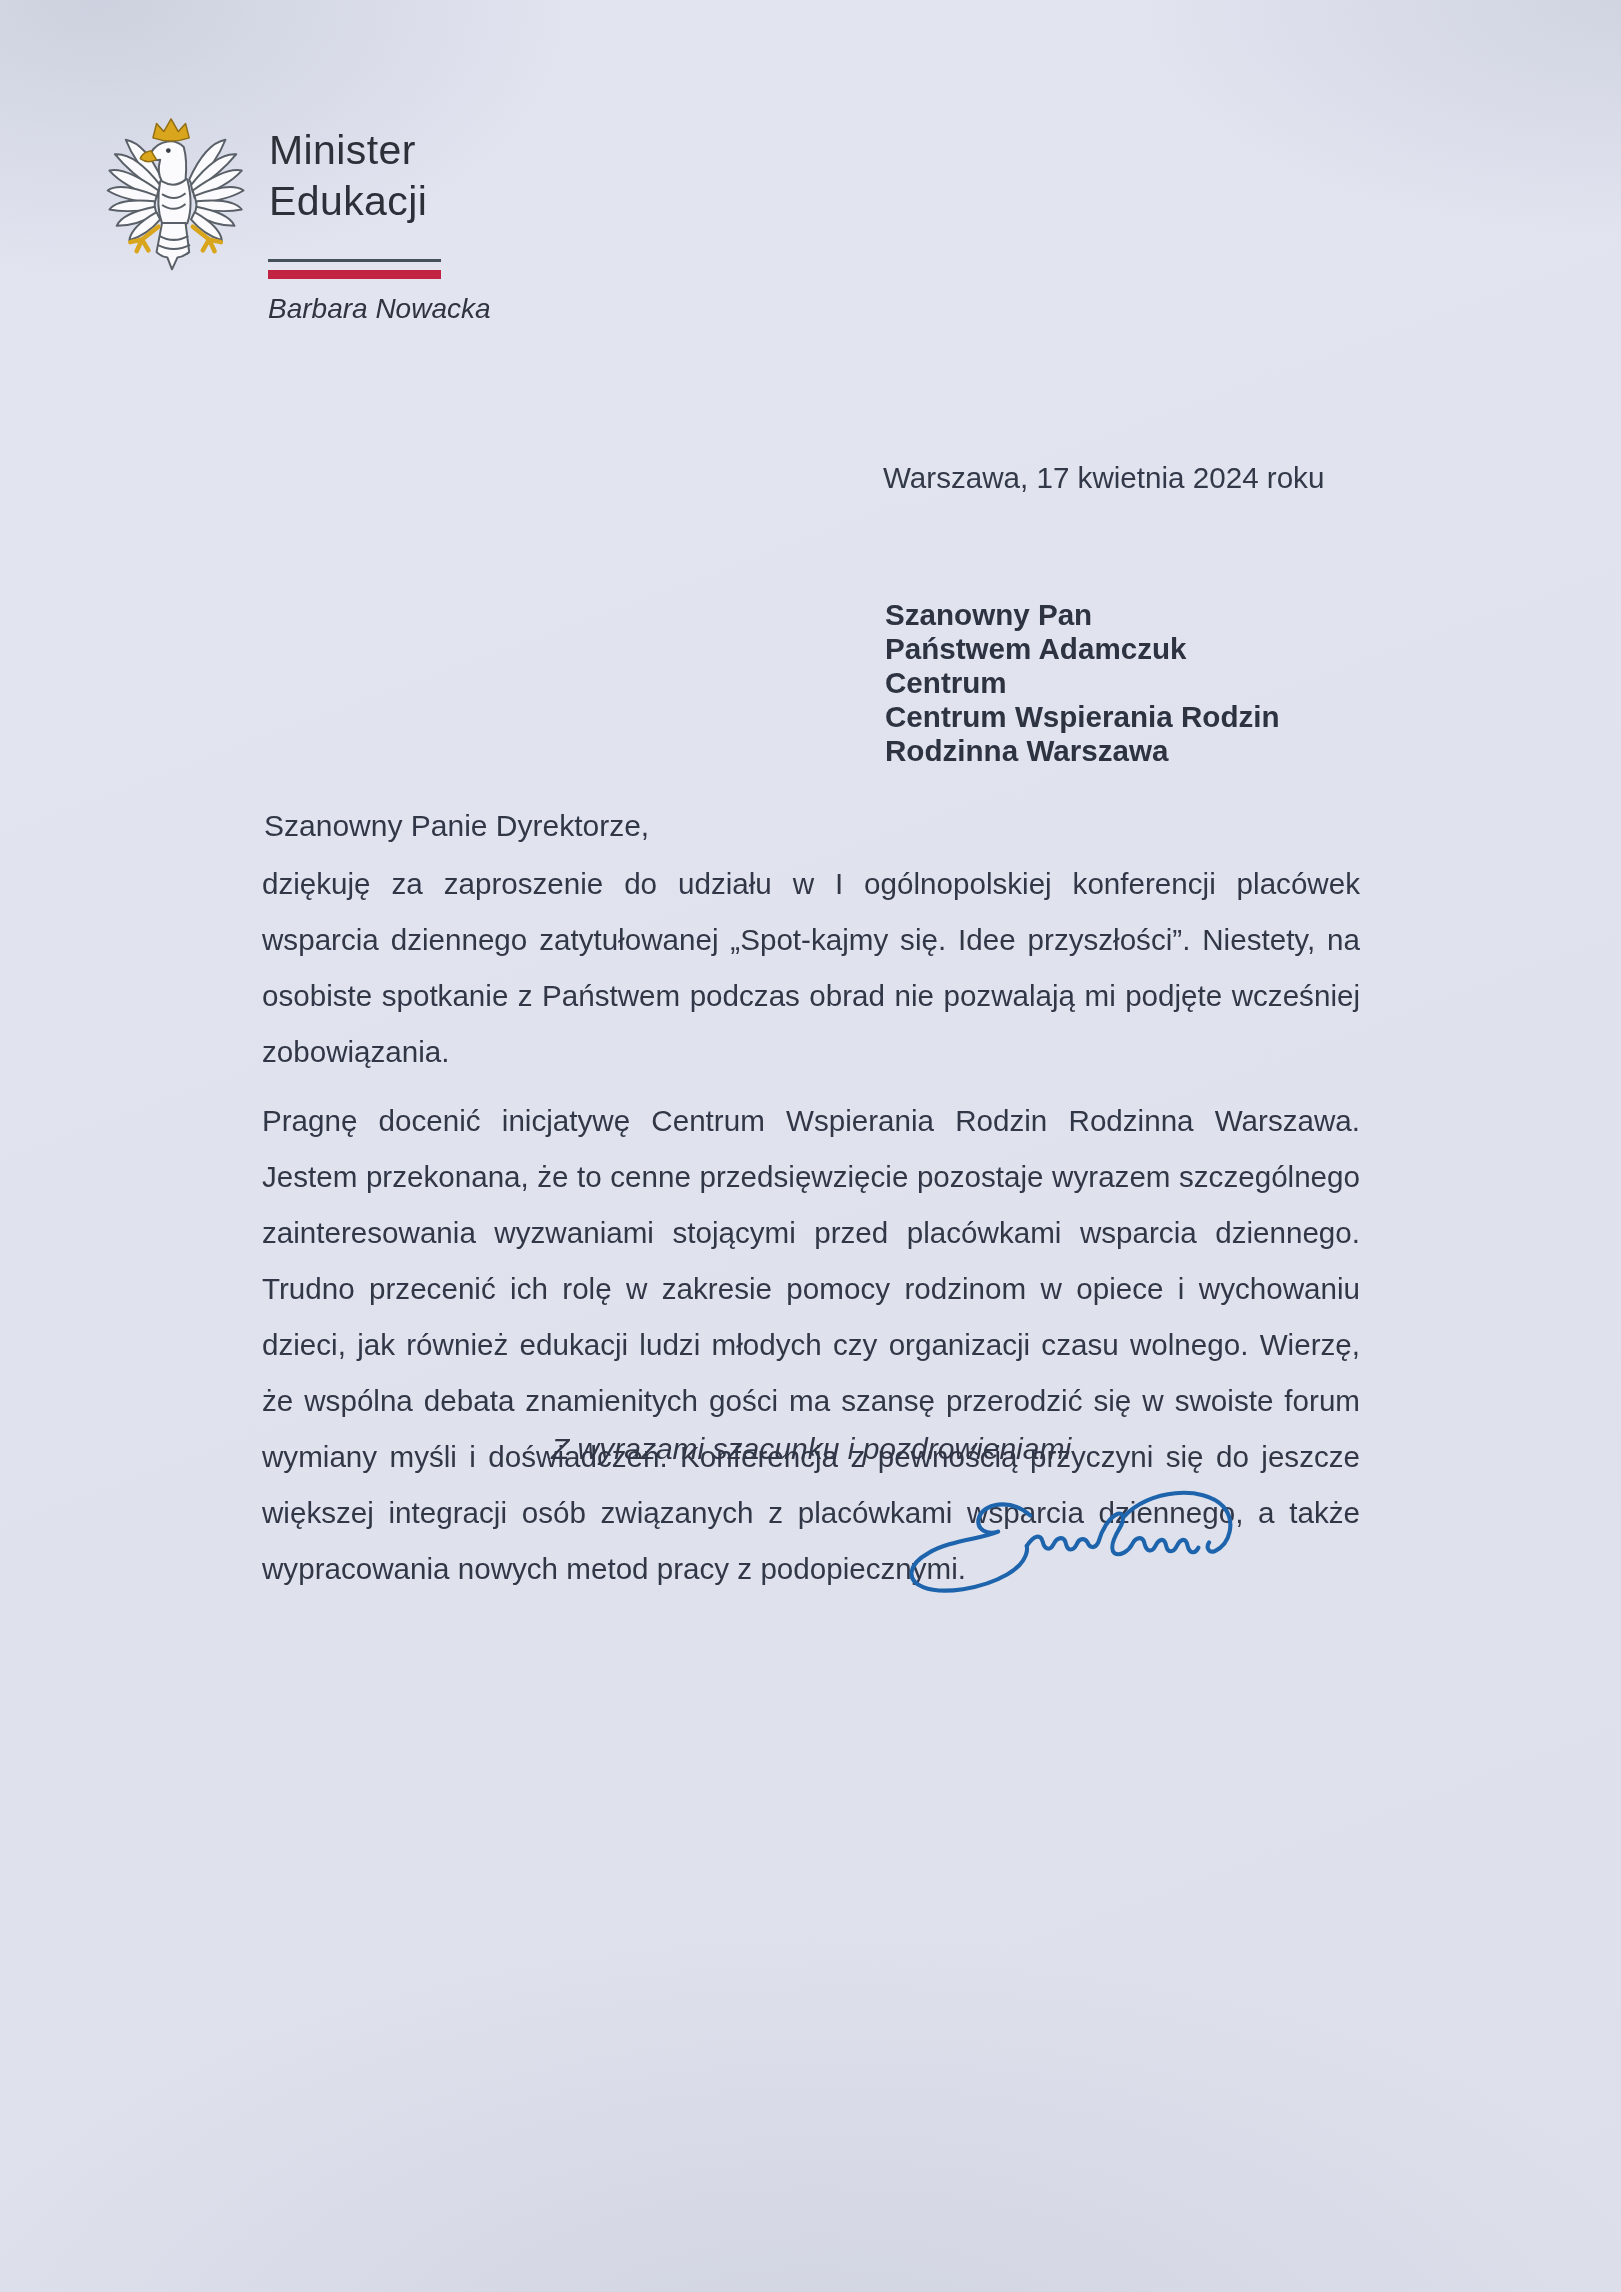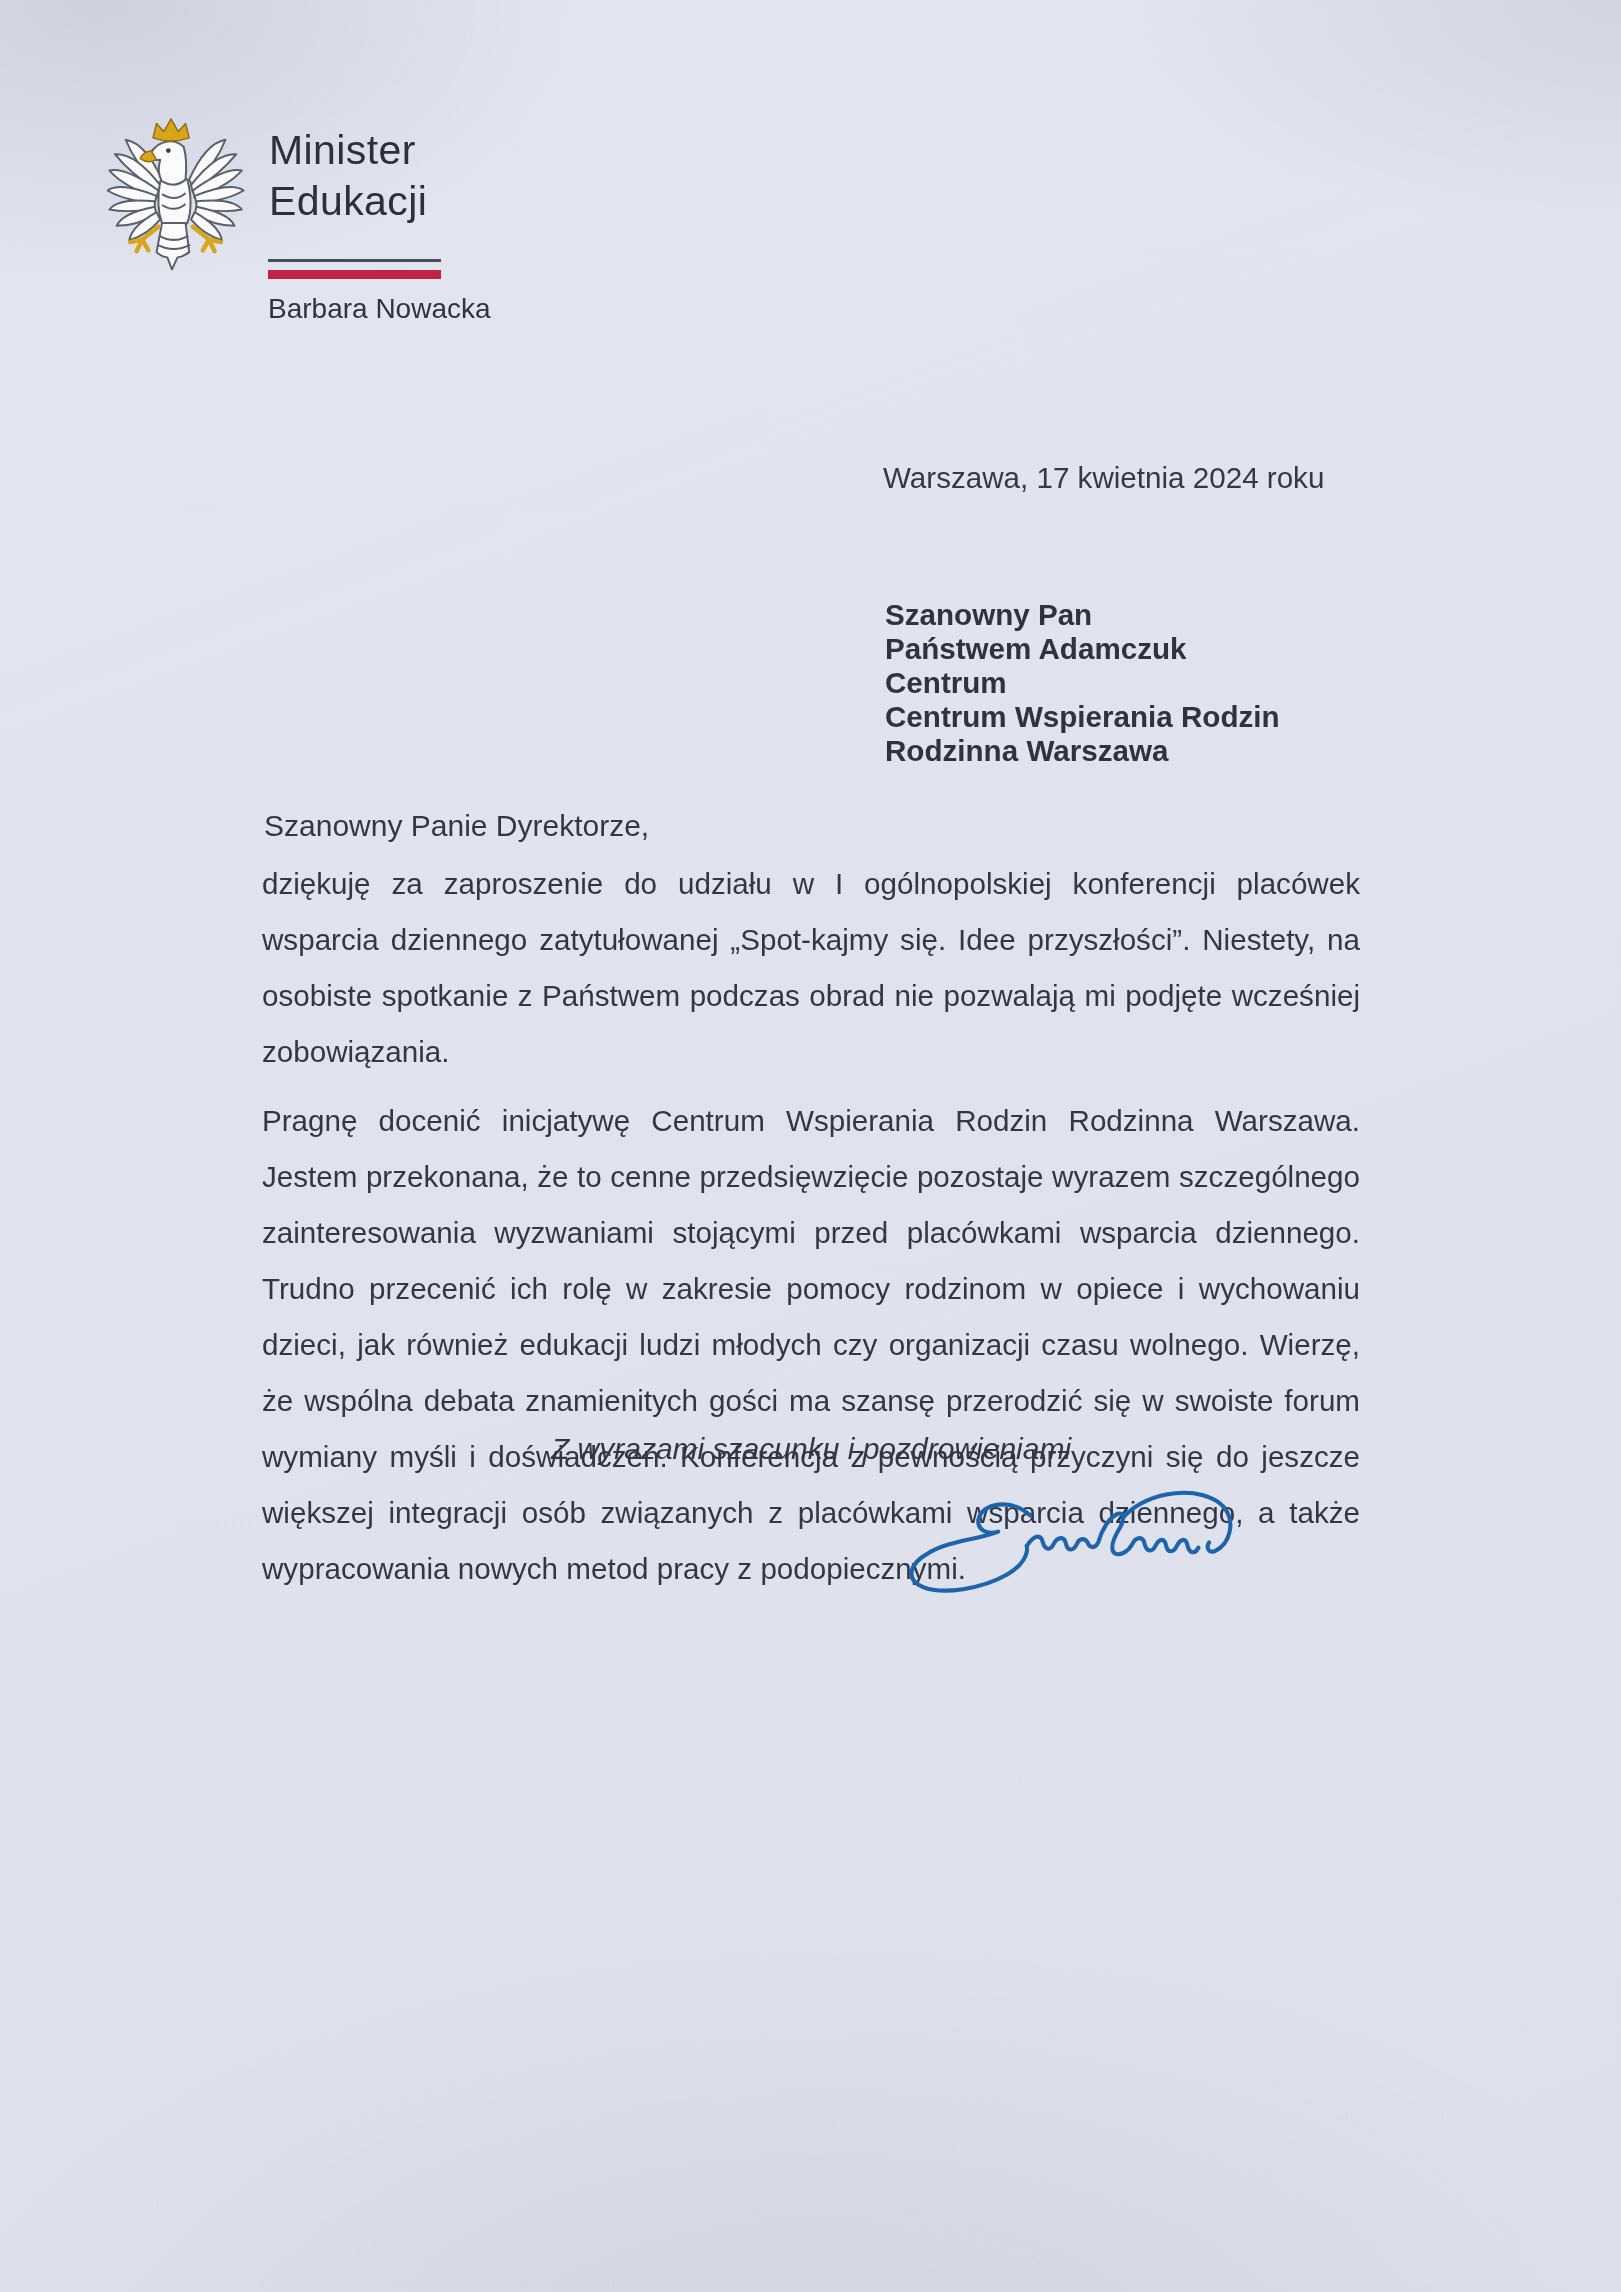--- a/index.html
+++ b/index.html
@@ -17,21 +17,21 @@
       linear-gradient(160deg,#e3e6f1 0%,#e0e3ee 45%,#dde0eb 100%);
   }
   .coa{position:absolute;left:104px;top:115px;width:145px;height:170px;}
   .coa svg{width:100%;height:100%;}
   .lh-title{
     position:absolute;left:269px;top:125px;
     font-size:41px;line-height:51px;color:#2d3039;letter-spacing:0.4px;
   }
   .rule-dark{position:absolute;left:268px;top:259px;width:173px;height:2.7px;background:#44505a;}
   .rule-red{position:absolute;left:268px;top:270px;width:173px;height:9px;background:#c22342;}
-  .lh-name{position:absolute;left:268px;top:293px;font-size:28px;color:#2f3440;}
+  .lh-name{position:absolute;left:268px;top:293px;font-size:28px;color:#2f3440;font-style:italic;}
   .date{position:absolute;left:883px;top:461px;font-size:29.6px;color:#333949;}
   .recipient{
     position:absolute;left:885px;top:598px;
     font-size:29.6px;line-height:34px;font-weight:bold;color:#2e3342;
   }
   .salutation{
     position:absolute;left:264px;top:809px;
     font-size:30px;color:#323747;
   }
   .body-text{position:absolute;left:262px;top:856px;width:1098px;}

